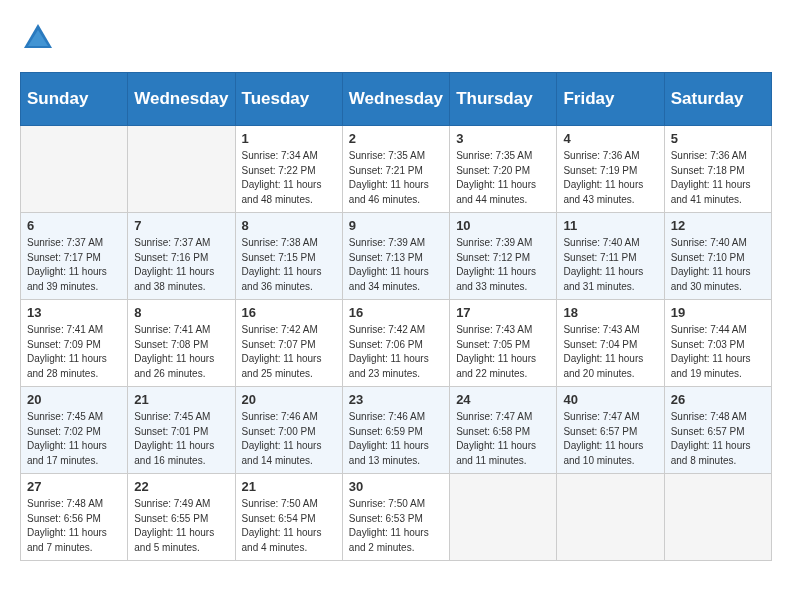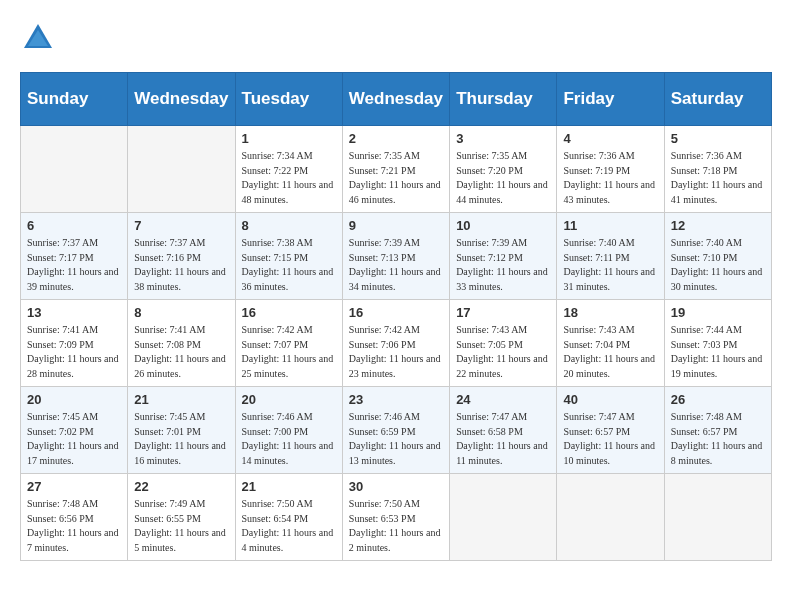--- a/index.html
+++ b/index.html
@@ -82,21 +82,20 @@
     .day-number {
       font-size: 13px;
       font-weight: bold;
       margin-bottom: 3px;
       display: block;
     }
     .day-info {
       font-size: 10px;
       line-height: 1.45;
       color: #333;
-      font-family: Liberation Serif, serif;
     }
     .row-alt td {
       background: #f0f6fc;
     }
   </style>
 </head>
 <body>
 
 <div class="header">
   <div class="logo">

